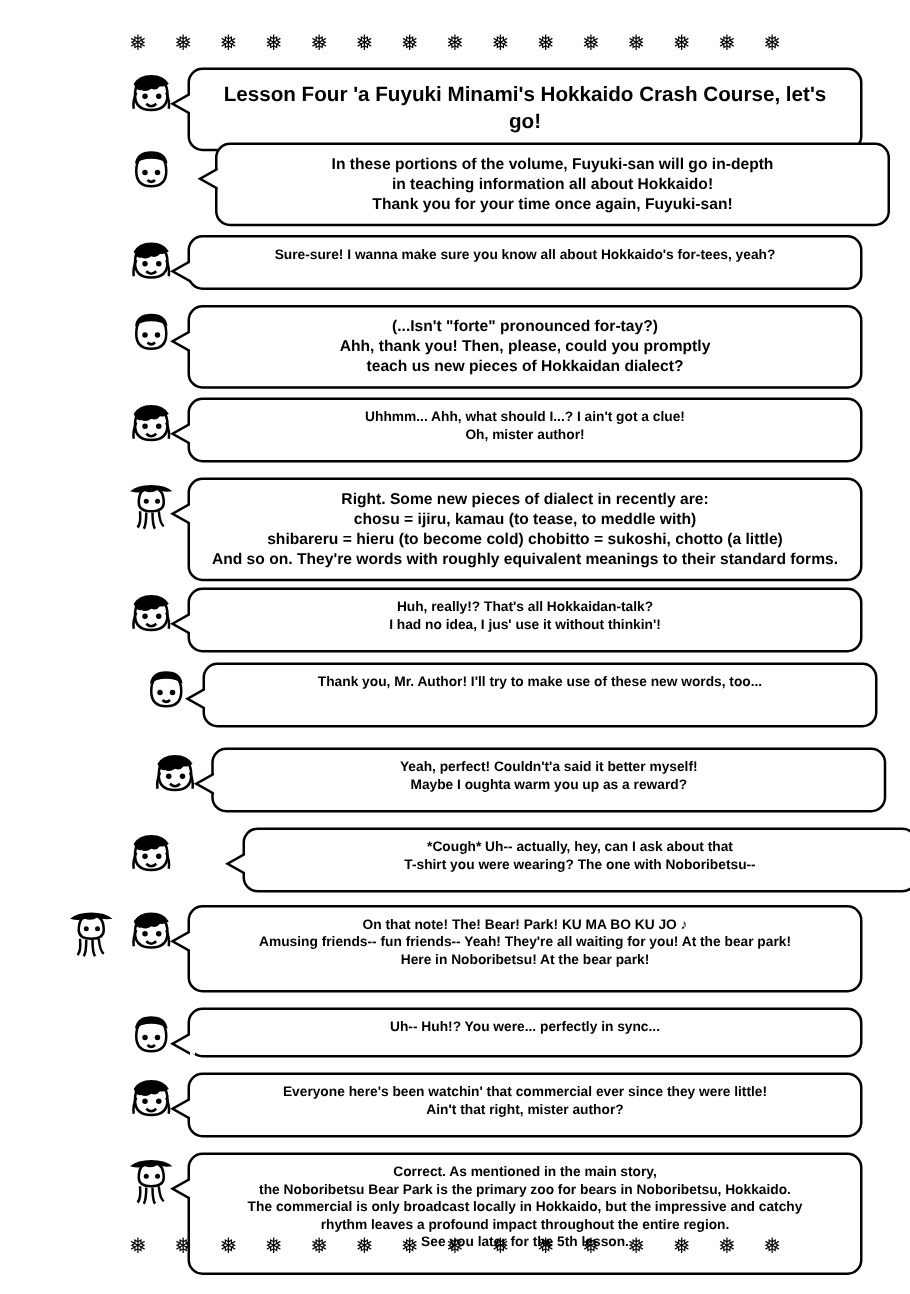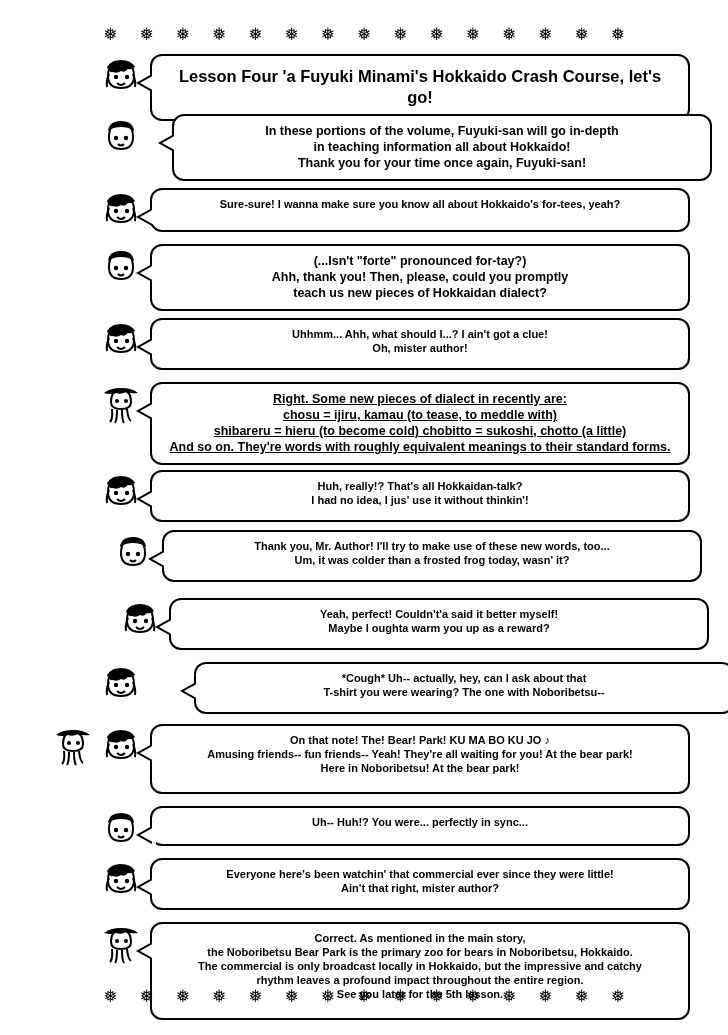--- a/index.html
+++ b/index.html
@@ -103,21 +103,20 @@
   .title-bubble {
     font-size: 16.5px;
     padding-top: 10px;
     padding-bottom: 11px;
   }
   .small {
     font-size: 12.5px;
   }
   .dialect-lines {
     font-size: 12.5px;
-    text-decoration: underline;
   }
 </style>
 </head>
 <body>
 
 <div class="page">
 
   <div class="flake-row top">
       <span class="flake">❅</span>
       <span class="flake">❅</span>
@@ -289,21 +288,20 @@
         <circle cx="18" cy="24" r="2.2" fill="#000"></circle>
         <circle cx="28" cy="24" r="2.2" fill="#000"></circle>
         <path d="M20 30 q3 3 6 0" stroke="#000" stroke-width="2" fill="none"></path>
       </svg>
           </div>
         </div>
         <div class="bubble" style="width: 540px; min-height: 52px;">
           <span class="tail-out"></span>
           <span class="tail-in"></span>
           <p>Thank you, Mr. Author! I'll try to make use of these new words, too...</p>
-          <p>Um, it was colder than a frosted frog today, wasn' it?</p>
         </div>
       </div>
       <div class="row" style="top: 544px; justify-content: center;">
         <div class="avatars">
           <div class="avatar">
             <svg width="46" height="46" viewBox="0 0 46 46">
         <path d="M10 22 q0-14 13-14 q13 0 13 14 q0 12-13 12 q-13 0-13-12z" stroke="#000" stroke-width="2" fill="#fff"></path>
         <path d="M9 13 q4-7 14-7 q10 0 14 7 q-3 3-7 2 q-3 4-7 2 q-4 3-8 1 q-4 1-6-5z" fill="#000"></path>
         <path d="M11 20 q-3 7-2 13" stroke="#000" stroke-width="2" fill="none"></path>
         <path d="M35 20 q3 7 2 13" stroke="#000" stroke-width="2" fill="none"></path>

